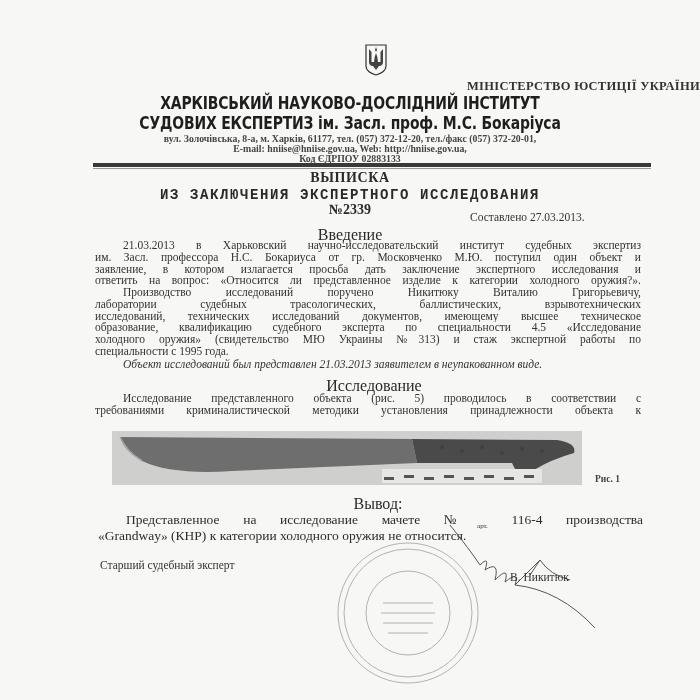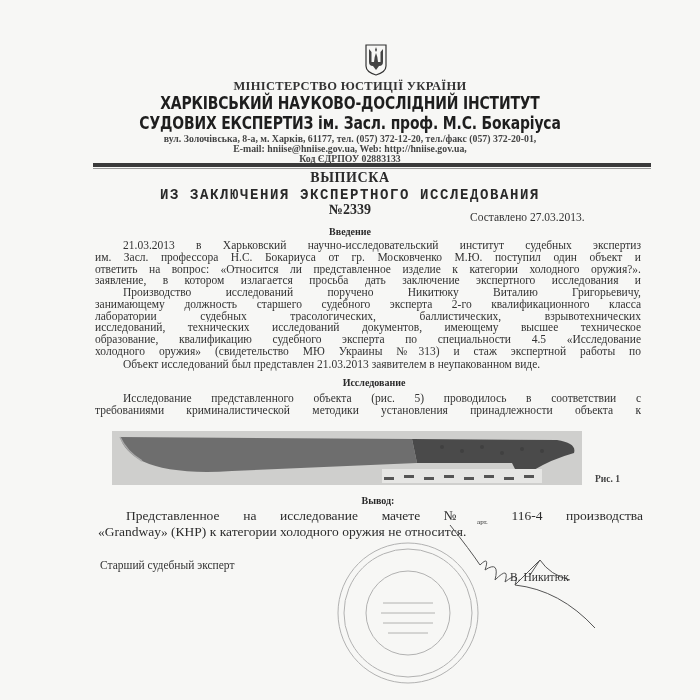--- a/index.html
+++ b/index.html
@@ -6,48 +6,48 @@
   body {
     width: 700px; height: 700px; overflow: hidden;
     background: #f7f7f5;
     font-family: "Liberation Serif", "DejaVu Serif", serif;
     color: #2a2a2a;
     position: relative;
   }
   .page { position: absolute; left: 0; top: 0; width: 700px; height: 700px; }
   .emblem { position: absolute; left: 365px; top: 44px; width: 22px; height: 32px; }
   .center { position: absolute; left: 0; width: 700px; text-align: center; white-space: nowrap; }
-  .ministry { top: 79px; font-size: 12.5px; font-weight: bold; letter-spacing: 0.3px; color: #333; }
+  .ministry { top: 79px; font-size: 12.5px; font-weight: bold; letter-spacing: 0.3px; color: #333; text-align: right; }
   .inst1 { top: 93px; font-family: "DejaVu Sans", sans-serif; font-size: 17px; font-weight: bold; color: #1e1e1e; transform: scaleX(0.82); transform-origin: 350px 0; letter-spacing: -0.2px; }
   .inst2 { top: 113px; font-family: "DejaVu Sans", sans-serif; font-size: 17px; font-weight: bold; color: #1e1e1e; transform: scaleX(0.82); transform-origin: 350px 0; letter-spacing: -0.2px; }
   .addr { font-size: 9.8px; font-weight: bold; color: #444; }
   .addr1 { top: 133px; }
   .addr2 { top: 143px; }
   .addr3 { top: 153px; }
   .rule { position: absolute; left: 93px; top: 163px; width: 558px; height: 4px; background: #3a3a3a; }
   .rule2 { position: absolute; left: 93px; top: 168px; width: 558px; height: 1px; background: #999; }
   .t1 { top: 170px; font-size: 14px; font-weight: bold; letter-spacing: 0.6px; }
   .t2 { top: 187px; font-size: 14px; font-weight: bold; letter-spacing: 1.6px; font-family: Liberation Mono, monospace; }
   .t3 { top: 202px; font-size: 14px; font-weight: bold; }
   .composed { position: absolute; left: 470px; top: 211px; font-size: 11.5px; color: #333; }
-  .sect { font-size: 10px; font-weight: bold; }
+  .sect { font-size: 16px; font-weight: normal; }
   .sect-intro { top: 226px; }
   .sect-research { top: 377px; margin-left: 24px; }
   .sect-conclusion { top: 495px; padding-left: 28px; }
   .para { position: absolute; left: 95px; width: 546px; font-size: 11.5px; line-height: 11.8px; text-align: justify; color: #333; }
   .para .ln { display: block; text-align: justify; text-align-last: justify; height: 11.8px; white-space: nowrap; overflow: hidden; }
   .para .ln.last { text-align-last: left; }
   .indent { padding-left: 28px; }
   .p-intro1 { top: 240px; }
   .p-intro2 { top: 287px; }
-  .p-intro3 { top: 359px; }
+  .p-intro3 { top: 359px; font-style: italic; }
   .p-research { top: 393px; }
   .photo { position: absolute; left: 112px; top: 431px; width: 470px; height: 54px; background: linear-gradient(#d6d6d4, #c9c9c7); }
   .caption { position: absolute; left: 595px; top: 474px; font-size: 9.5px; font-weight: bold; color: #444; }
-  .p-concl { position: absolute; left: 98px; width: 545px; font-size: 13.5px; line-height: 16px; color: #2c2c2c; }
+  .p-concl { position: absolute; left: 98px; width: 545px; font-size: 13.5px; line-height: 24px; color: #2c2c2c; }
   .p-concl1 { top: 508px; }
   .p-concl .ln { display: block; white-space: nowrap; text-align: justify; text-align-last: justify; height: 16px; }
   .p-concl .ln.last { text-align-last: left; }
   .sup { font-size: 7px; vertical-align: sub; }
   .sig-title { position: absolute; left: 100px; top: 559px; font-size: 11.5px; color: #333; }
   .sig-name { position: absolute; left: 510px; top: 571px; font-size: 11.5px; color: #333; }
   .stamp { position: absolute; left: 333px; top: 538px; width: 150px; height: 150px; }
   .sign { position: absolute; left: 420px; top: 520px; width: 190px; height: 110px; }
 </style>
 </head>
@@ -73,31 +73,31 @@
   <div class="center t1">ВЫПИСКА</div>
   <div class="center t2">ИЗ ЗАКЛЮЧЕНИЯ ЭКСПЕРТНОГО ИССЛЕДОВАНИЯ</div>
   <div class="center t3">№2339</div>
   <div class="composed">Составлено 27.03.2013.</div>
 
   <div class="center sect sect-intro">Введение</div>
 
   <div class="para p-intro1">
     <span class="ln indent">21.03.2013 в Харьковский научно-исследовательский институт судебных экспертиз</span>
     <span class="ln">им. Засл. профессора Н.С. Бокариуса от гр. Московченко М.Ю. поступил один объект и</span>
+    <span class="ln">заявление, в котором излагается просьба дать заключение экспертного исследования и</span>
     <span class="ln">ответить на вопрос: «Относится ли представленное изделие к категории холодного оружия?».</span>
-    <span class="ln">заявление, в котором излагается просьба дать заключение экспертного исследования и</span>
   </div>
 
   <div class="para p-intro2">
     <span class="ln indent">Производство исследований поручено Никитюку Виталию Григорьевичу,</span>
-    <span class="ln">занимающему должность старшего судебного эксперта 2-го квалификационного класса</span>
     <span class="ln">лаборатории судебных трасологических, баллистических, взрывотехнических</span>
     <span class="ln">исследований, технических исследований документов, имеющему высшее техническое</span>
     <span class="ln">образование, квалификацию судебного эксперта по специальности 4.5 «Исследование</span>
     <span class="ln">холодного оружия» (свидетельство МЮ Украины №313) и стаж экспертной работы по</span>
+    <span class="ln last">специальности с 1995 года.</span>
   </div>
 
   <div class="para p-intro3">
     <span class="ln last indent">Объект исследований был представлен 21.03.2013 заявителем в неупакованном виде.</span>
   </div>
 
   <div class="center sect sect-research">Исследование</div>
 
   <div class="para p-research">
     <span class="ln indent">Исследование представленного объекта (рис. 5) проводилось в соответствии с</span>

